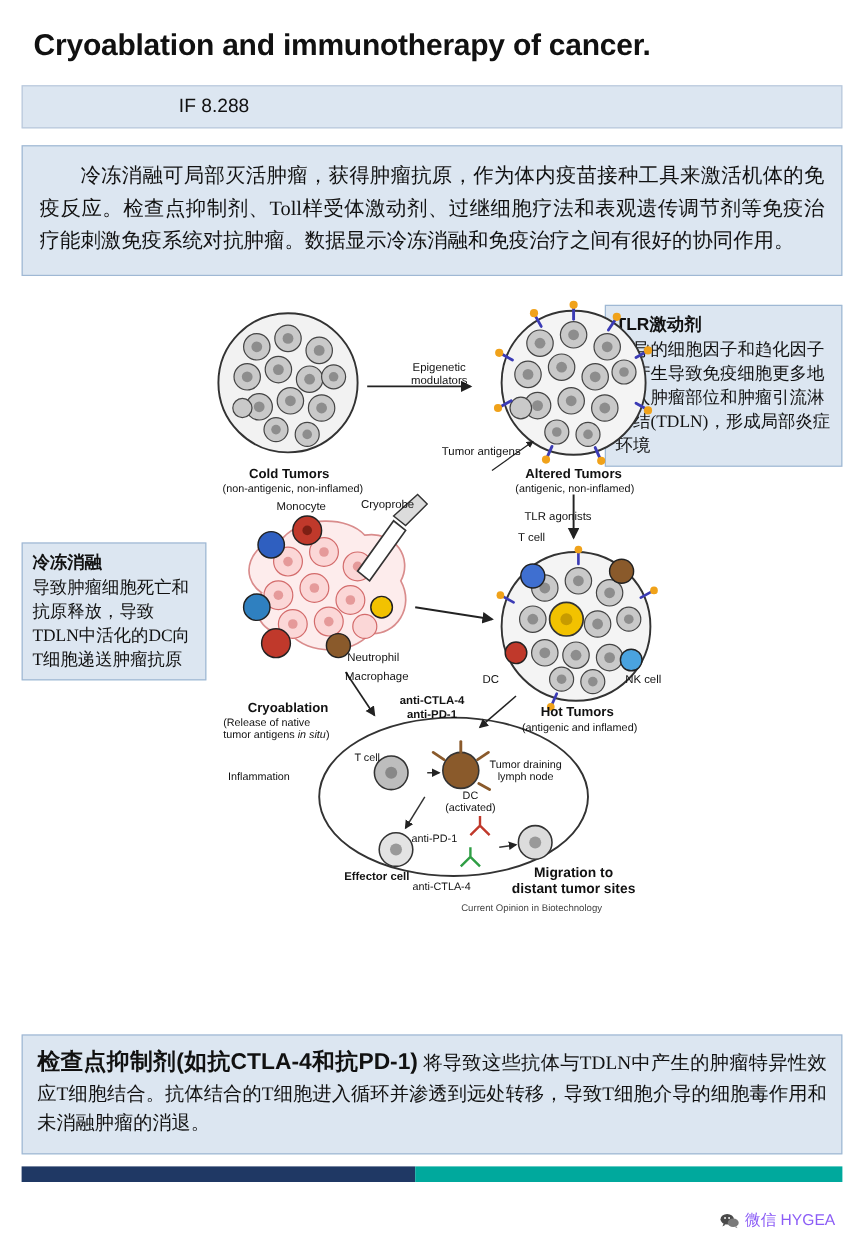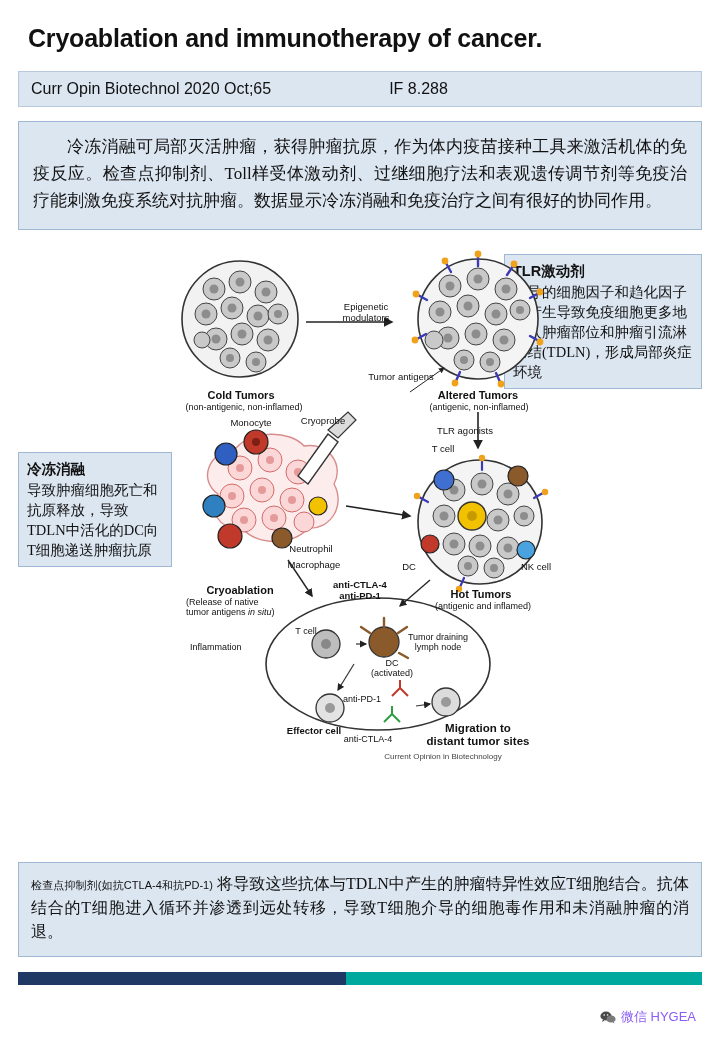--- a/index.html
+++ b/index.html
@@ -122,23 +122,23 @@
     background: #dce6f1;
     border: 1px solid #9fb8d4;
     padding: 9px 12px 12px 12px;
     font-size: 16px;
     line-height: 1.5;
     color: #111;
     font-family: "Liberation Serif", serif;
     text-align: justify;
   }
   .conclusion .c-title {
-    font-weight: normal;
+    font-weight: bold;
     font-family: "Liberation Sans", sans-serif;
-    font-size: 11px;
+    font-size: 19px;
   }
   
   .bars {
     position: absolute;
     left: 18px;
     right: 18px;
     top: 948px;
     height: 13px;
     display: flex;
   }
@@ -185,21 +185,20 @@
   .wechat-icon svg { display:block; }
 </style>
 </head>
 <body>
 
 <div class="page">
 
   <div class="title">Cryoablation and immunotherapy of cancer.</div>
 
   <div class="journal-bar">
-    <span class="journal-name">Curr Opin Biotechnol 2020 Oct;65</span>
     <span class="impact">IF 8.288</span>
   </div>
 
   <div class="abstract">
     <p>冷冻消融可局部灭活肿瘤，获得肿瘤抗原，作为体内疫苗接种工具来激活机体的免疫反应。检查点抑制剂、Toll样受体激动剂、过继细胞疗法和表观遗传调节剂等免疫治疗能刺激免疫系统对抗肿瘤。数据显示冷冻消融和免疫治疗之间有很好的协同作用。</p>
   </div>
 
   <div class="figure-region">
 
 

